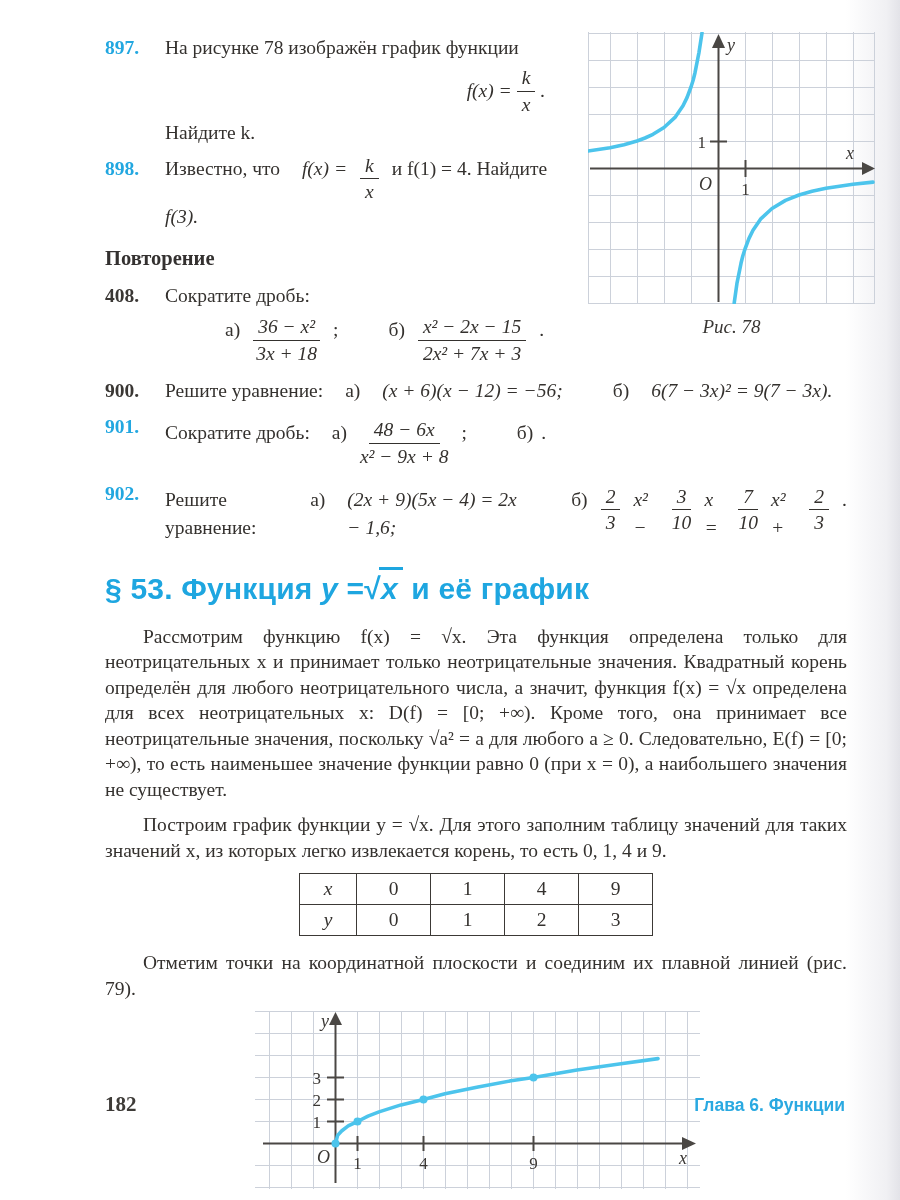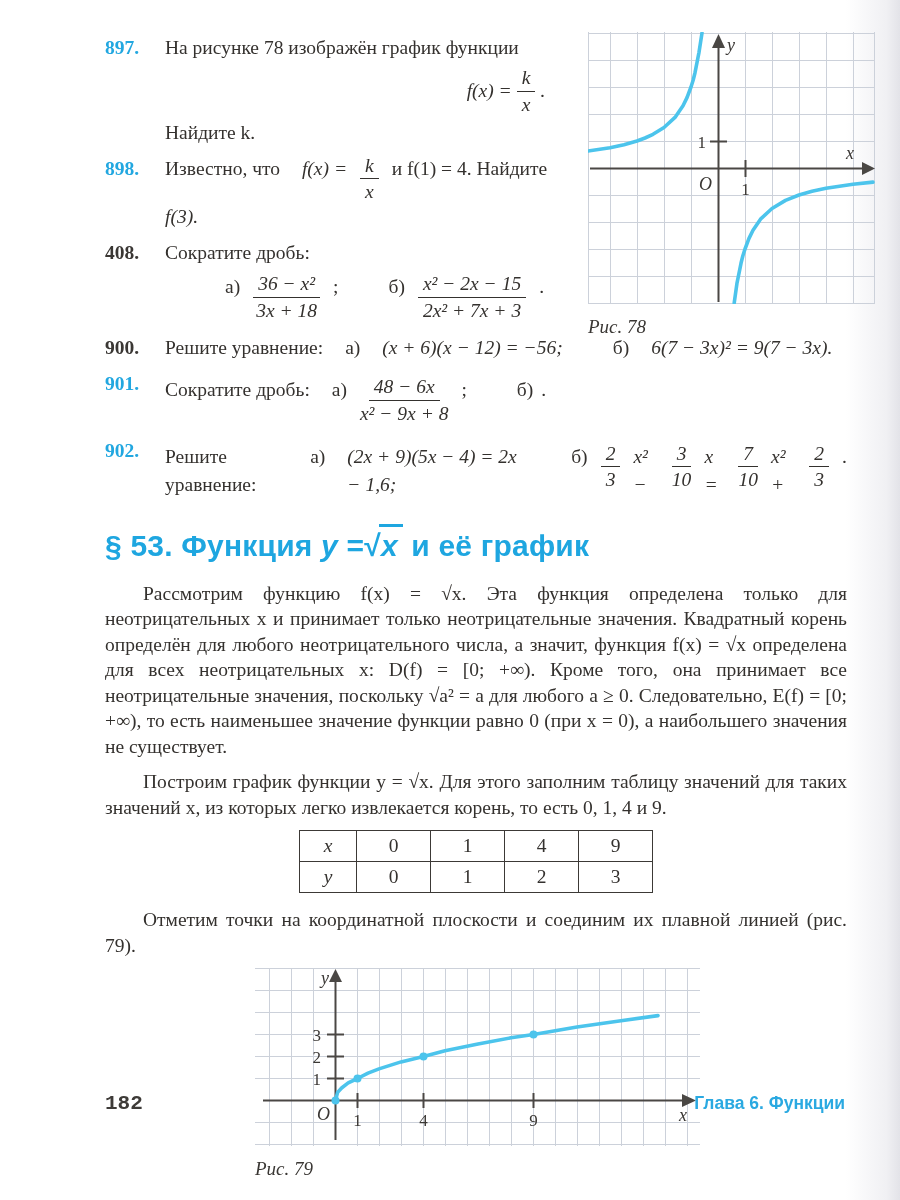--- a/index.html
+++ b/index.html
@@ -45,27 +45,27 @@
   p.para{font-size:19.5px;line-height:25.5px;text-align:justify;margin:0 0 10px;text-indent:38px;}
   
   table.vals{border-collapse:collapse;margin:10px auto 14px;}
   table.vals td{border:1.7px solid #3c3936;text-align:center;font-size:19.5px;
                 width:73px;height:30px;padding:0;}
   table.vals td.hdr{width:56px;font-style:italic;}
   
   figure{margin:0;padding:0;}
   .fig78{position:absolute;left:483px;top:-2px;width:287px;}
   .fig79{margin:6px 0 0 150px;width:445px;}
-  figcaption{font-style:italic;font-size:19px;margin-top:8px;color:#3a3734;}
+  figcaption{font-style:italic;font-size:19px;text-align:center;margin-top:8px;color:#3a3734;}
   svg text{font-family:"Liberation Serif", serif;fill:#3a3734;}
   svg .ax-lab{font-style:italic;font-size:18px;}
   svg .tick-lab{font-size:17px;}
   
   .footer{position:absolute;left:105px;right:55px;top:1092px;display:flex;justify-content:space-between;align-items:baseline;}
-  .pageno{font-family:Liberation Mono, monospace;font-weight:bold;font-size:21px;color:#3e3b38;}
+  .pageno{font-family:Liberation Serif, serif;font-weight:bold;font-size:21px;color:#3e3b38;}
   .chapter{font-family:"Liberation Sans", sans-serif;font-weight:bold;font-size:17.5px;color:#2aa9e1;}
 </style>
 </head>
 <body>
 
 <div class="page">
   <div class="content">
 
     <div style="position:relative;margin-top:8px;">
 
@@ -94,20 +94,21 @@
             <span class="frac">
               <span class="fn">k</span>
               <span class="fd">x</span>
             </span>
             <span>и  f(1) = 4.  Найдите</span>
           </div>
           <div class="ptext expr">f(3).</div>
         </div>
       </div>
 
+      <h3 class="review">Повторение</h3>
 
       <div class="prob">
         <span class="pnum dark">408.</span>
         <div class="pbody narrow">
           <div class="ptext">Сократите дробь:</div>
           <div class="m-row frac-row indent2">
             <span>а)</span>
             <span class="frac">
               <span class="fn">36 − x²</span>
               <span class="fd">3x + 18</span>

